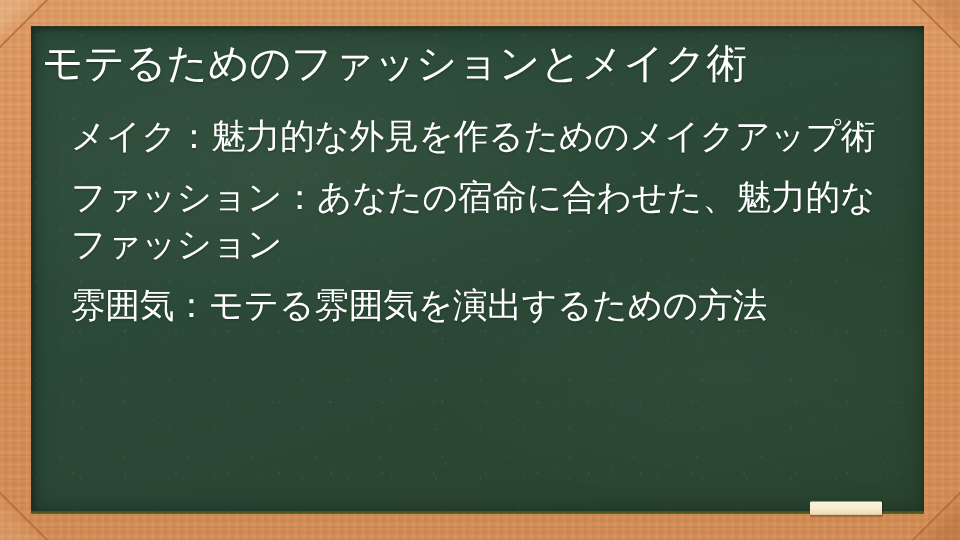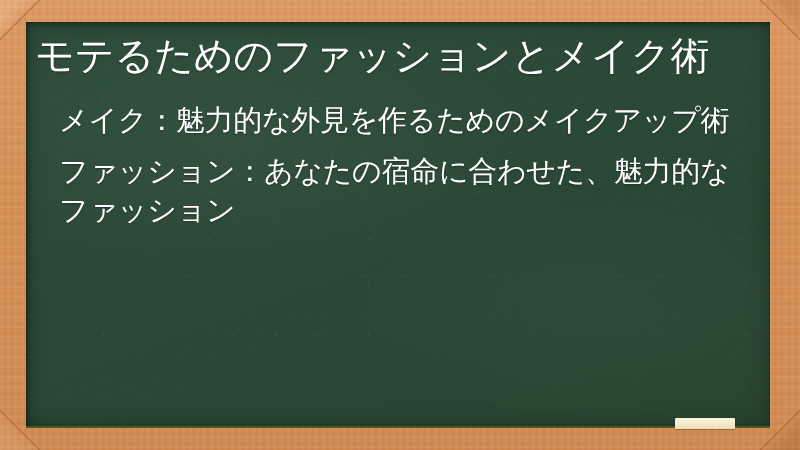--- a/index.html
+++ b/index.html
@@ -107,21 +107,21 @@
 
   
   #board-content {
     position: relative;
     z-index: 2;
     padding: 11px 18px 0 9px;
   }
 
   .slide-title {
     margin: 0;
-    font-size: 39px;
+    font-size: 34px;
     font-weight: 400;
     line-height: 1.18;
     color: #FFFFFF;
     letter-spacing: -0.2px;
     white-space: nowrap;
     text-shadow: 0 1px 2px rgba(0,0,0,0.35);
   }
 
   .bullet-list {
     list-style: none;
@@ -167,20 +167,21 @@
   <div id="board">
     <div id="board-texture"></div>
 
     <div id="board-content">
 
       <h1 class="slide-title">モテるためのファッションとメイク術</h1>
 
       <ul class="bullet-list">
         <li class="bullet-item">メイク：魅力的な外見を作るためのメイクアップ術</li>
         <li class="bullet-item">ファッション：あなたの宿命に合わせた、魅力的なファッション</li>
+        <li class="bullet-item">雰囲気：モテる雰囲気を演出するための方法</li>
       </ul>
 
     </div>
   </div>
 
   <div id="chalk-stick"></div>
 
 </div>
 
 </body></html>

